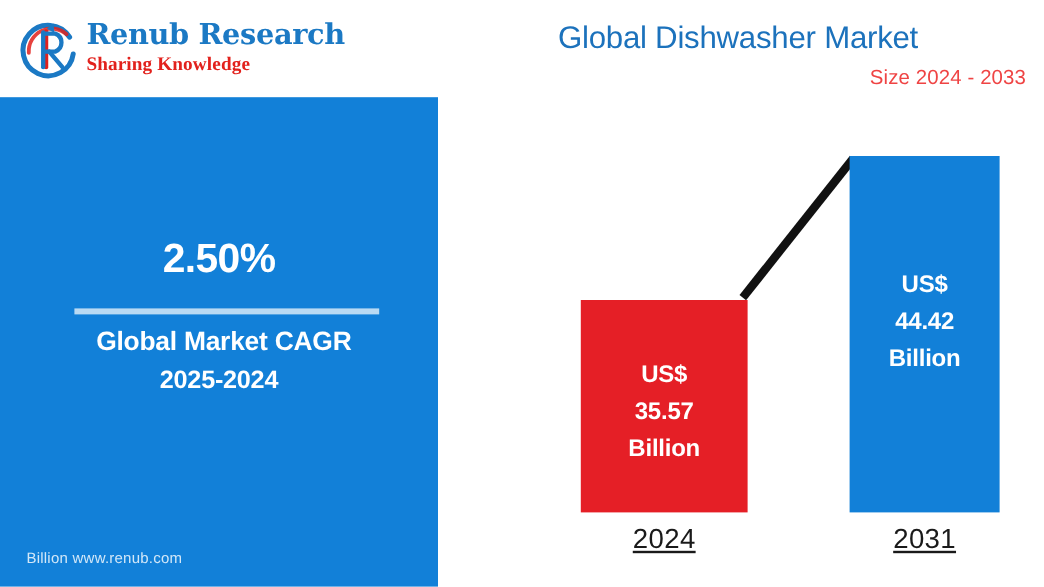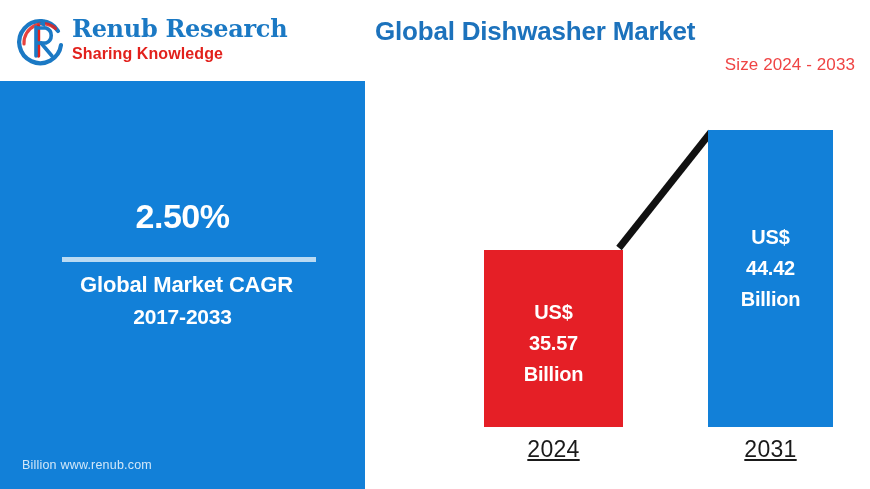--- a/index.html
+++ b/index.html
@@ -48,38 +48,39 @@
   #brand-name {
     font-family: "DejaVu Serif", "Liberation Serif", serif;
     font-weight: bold;
     font-size: 24px;
     line-height: 30px;
     color: #1B79C4;
     letter-spacing: -0.3px;
     white-space: nowrap;
   }
   #brand-tagline {
-    font-family: Liberation Sans, sans-serif;
+    font-family: Liberation Serif, serif;
     font-weight: bold;
     font-size: 16px;
     line-height: 18px;
     color: #E2211C;
     letter-spacing: 0.1px;
     margin-top: 1px;
     white-space: nowrap;
   }
 
   
   #chart-title {
     position: absolute;
     left: 375px;
     top: 16px;
     width: 480px;
+    text-align: center;
     font-size: 26px;
-    font-weight: bold;
+    font-weight: normal;
     color: #1C72BC;
     letter-spacing: -0.2px;
     white-space: nowrap;
   }
   #chart-subtitle {
     position: absolute;
     left: 375px;
     top: 55px;
     width: 480px;
     text-align: right;
@@ -239,21 +240,21 @@
     </div>
   </div>
 
   <div id="chart-title">Global Dishwasher Market</div>
   <div id="chart-subtitle">Size 2024 - 2033</div>
 
   <div id="cagr-panel">
     <div id="cagr-value">2.50%</div>
     <div id="cagr-divider"></div>
     <div id="cagr-label">Global Market CAGR</div>
-    <div id="cagr-period">2017-2033</div>
+    <div id="cagr-period">2025-2024</div>
     <div id="source-note">Billion  www.renub.com</div>
   </div>
 
   <div id="plot">
 
     <svg id="connector-svg">
       <line x1="254" y1="167" x2="346" y2="51" stroke="#111111" stroke-width="7" stroke-linecap="butt"></line>
     </svg>
 
     <div id="bar-2024" class="bar">

